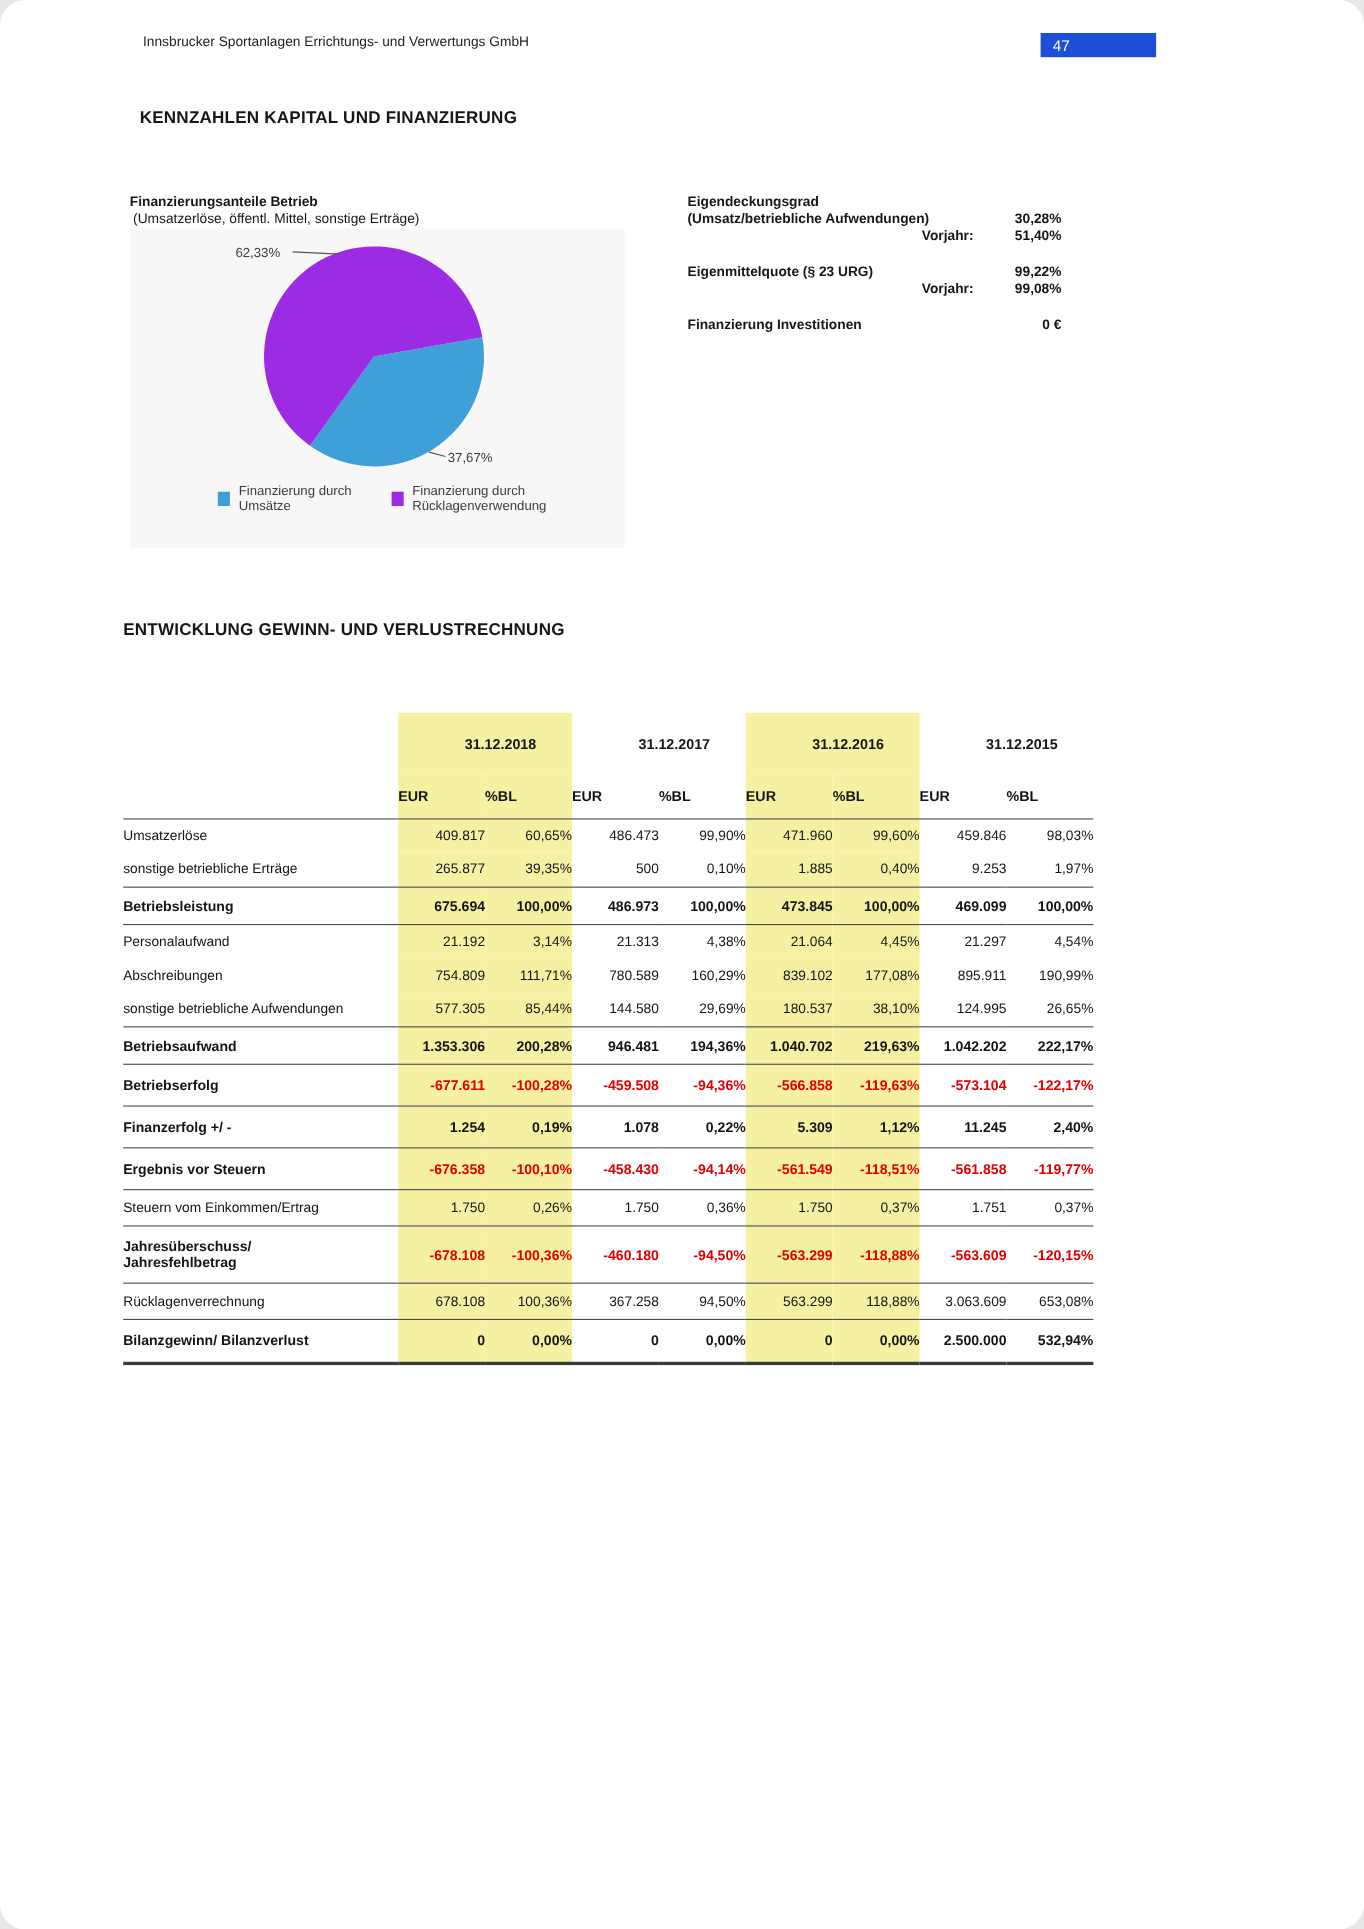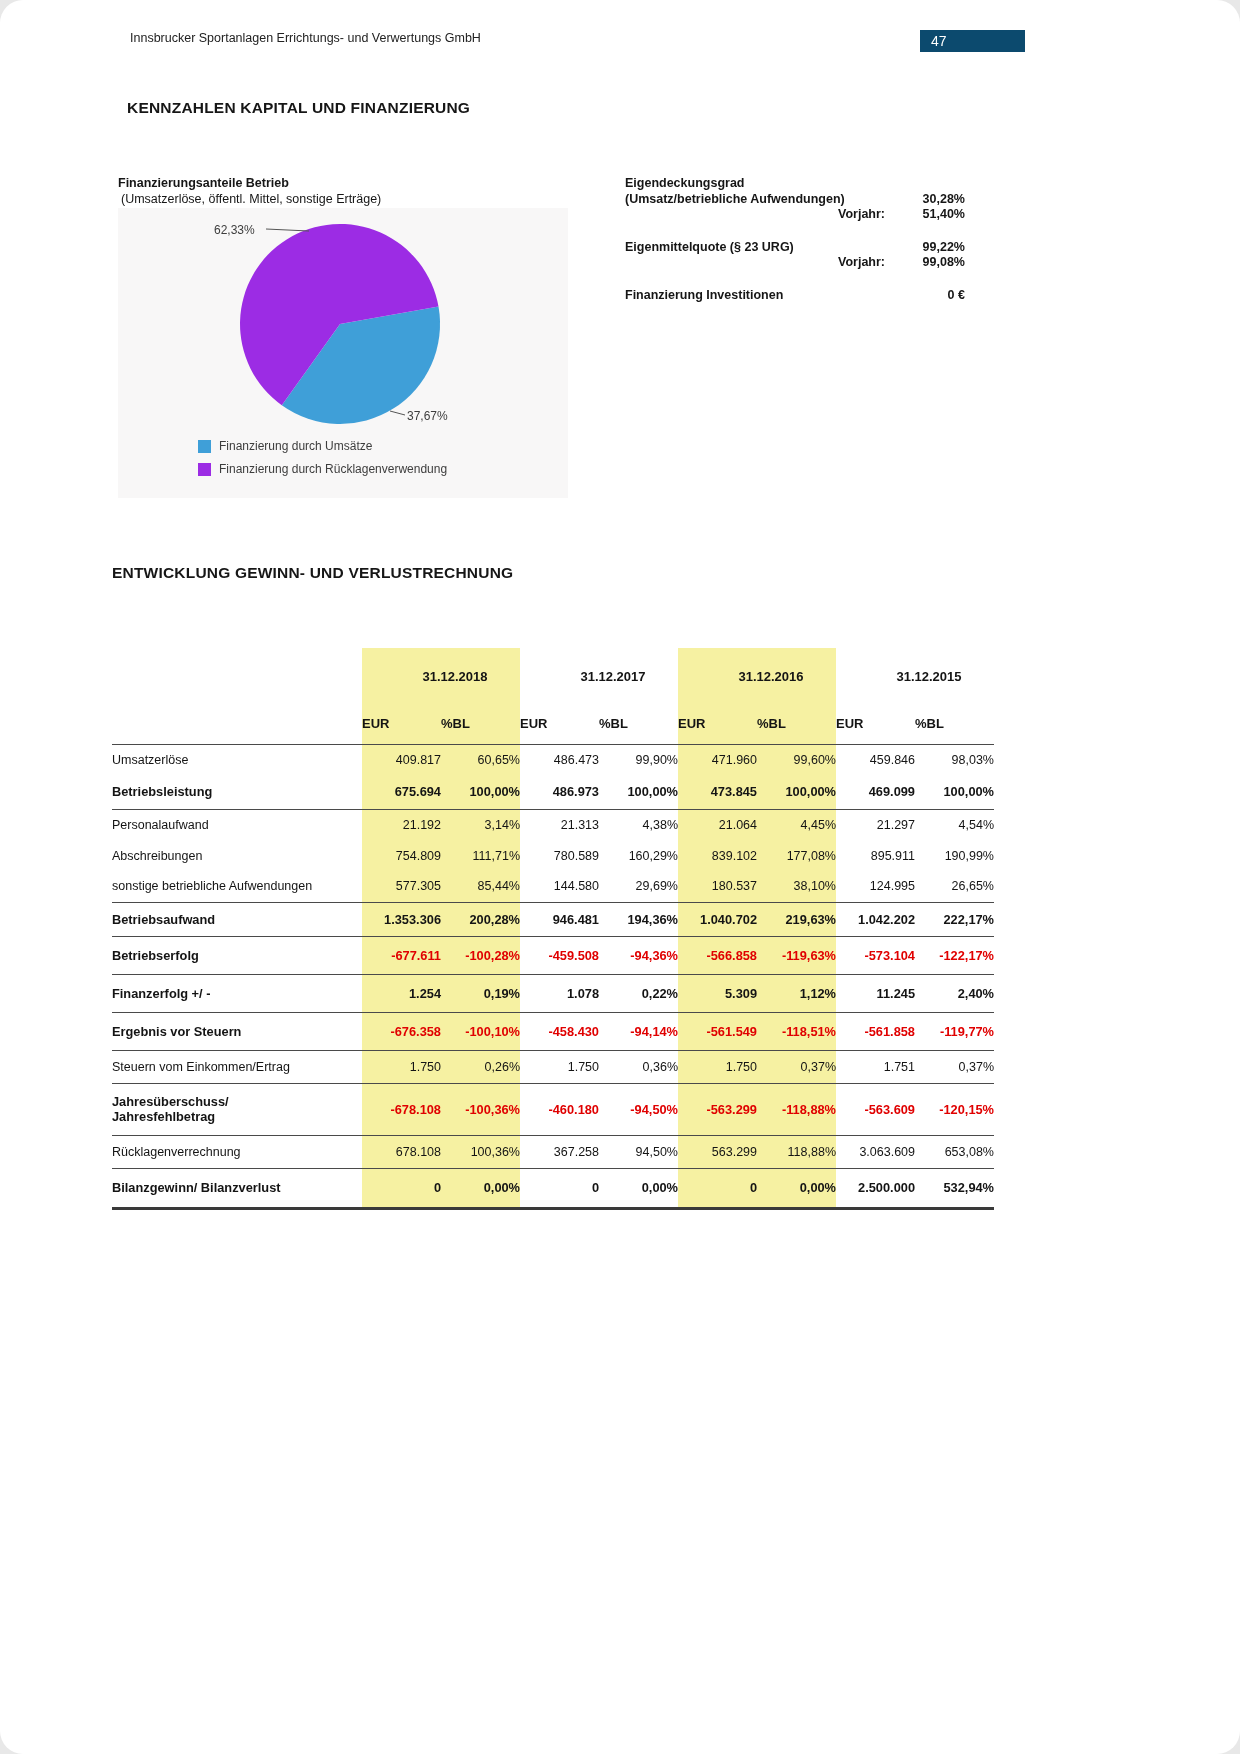--- a/index.html
+++ b/index.html
@@ -1,31 +1,31 @@
 <!DOCTYPE html>
 <html><head>
 <meta charset="utf-8">
 <style>
   * { margin:0; padding:0; box-sizing:border-box; }
   body { background:#e8e8e8; font-family:"Liberation Sans", sans-serif; }
   .page { position:relative; width:1240px; height:1754px; background:#ffffff; margin:0 auto; color:#161616; overflow:hidden;border-radius:23px; }
 
   
   .company { position:absolute; left:130px; top:31px; font-size:12.5px; color:#222; }
-  .badge { position:absolute; left:920px; top:30px; width:105px; height:22px; background:#0c4a6e; color:#ffffff; font-size:14px; line-height:22px; padding-left:11px; }
+  .badge { position:absolute; left:946px; top:30px; width:105px; height:22px; background:#1d4ed8; color:#ffffff; font-size:14px; line-height:22px; padding-left:11px; }
 
   .doc-title { position:absolute; left:127px; top:99px; font-size:15.5px; font-weight:bold; letter-spacing:.2px; }
 
   
   .chart-title { position:absolute; left:118px; top:176px; font-size:12.5px; font-weight:bold; }
   .chart-sub { position:absolute; left:121px; top:192px; font-size:12.5px; }
   .chart-box { position:absolute; left:118px; top:208px; width:450px; height:290px; background:#f8f7f7; }
   .chart-box svg { display:block; }
   .pie-label { font-size:12px; fill:#3d3d3d; }
-  .legend { position:absolute; left:80px; top:231px; display:flex; flex-direction:column; gap:9px; }
+  .legend { position:absolute; left:80px; top:231px; display:flex; flex-direction:row; gap:9px; }
   .leg-item { display:flex; align-items:center; gap:8px; font-size:12px; color:#3d3d3d; }
   .sw { width:13px; height:13px; display:inline-block; }
   .sw-blue { background:#3f9fd8; }
   .sw-purple { background:#9c2ce4; }
 
   
   .kpi { position:absolute; left:625px; top:176px; width:340px; font-size:12.5px; font-weight:bold; }
   .kline { display:flex; line-height:15.5px; }
   .kval { margin-left:auto; min-width:80px; text-align:right; }
   .kline .kright { margin-left:auto; }
@@ -152,20 +152,31 @@
       <td class="lab">Umsatzerlöse</td>
       <td class="num hl">409.817</td>
       <td class="num hl">60,65%</td>
       <td class="num">486.473</td>
       <td class="num">99,90%</td>
       <td class="num hl">471.960</td>
       <td class="num hl">99,60%</td>
       <td class="num">459.846</td>
       <td class="num">98,03%</td>
     </tr>
+    <tr class="r sep">
+      <td class="lab">sonstige betriebliche Erträge</td>
+      <td class="num hl">265.877</td>
+      <td class="num hl">39,35%</td>
+      <td class="num">500</td>
+      <td class="num">0,10%</td>
+      <td class="num hl">1.885</td>
+      <td class="num hl">0,40%</td>
+      <td class="num">9.253</td>
+      <td class="num">1,97%</td>
+    </tr>
     <tr class="b sep">
       <td class="lab">Betriebsleistung</td>
       <td class="num hl">675.694</td>
       <td class="num hl">100,00%</td>
       <td class="num">486.973</td>
       <td class="num">100,00%</td>
       <td class="num hl">473.845</td>
       <td class="num hl">100,00%</td>
       <td class="num">469.099</td>
       <td class="num">100,00%</td>

